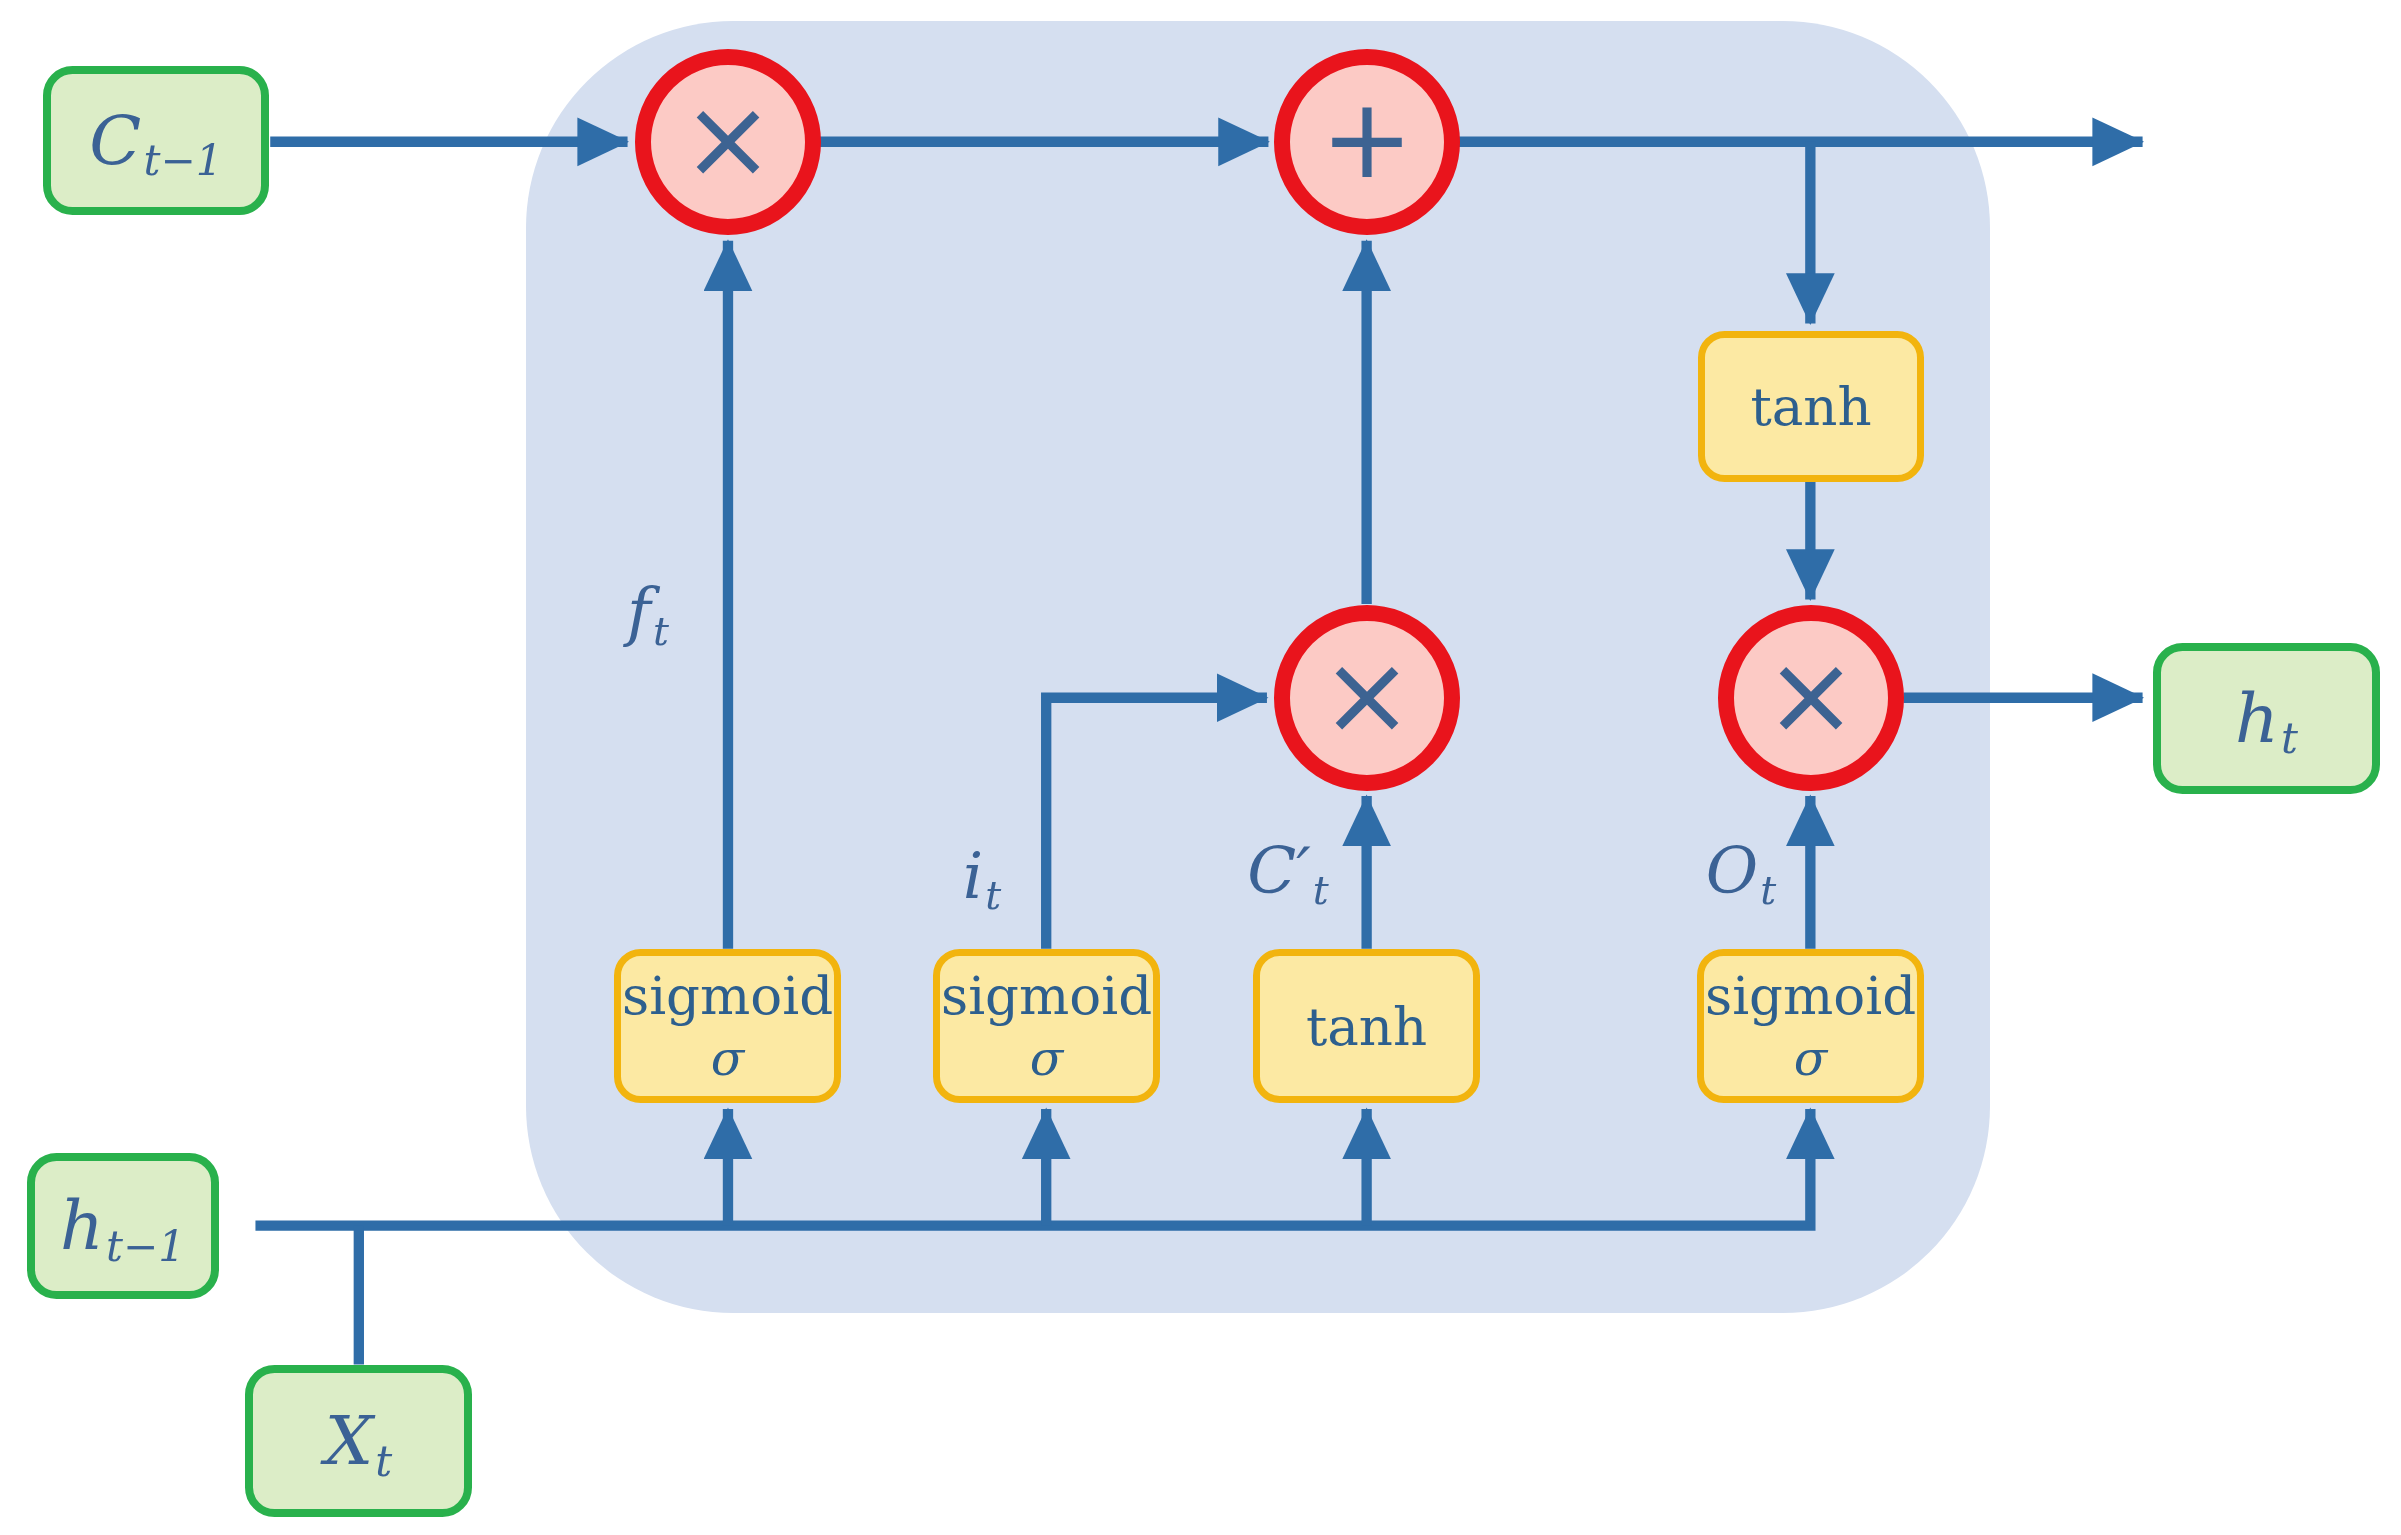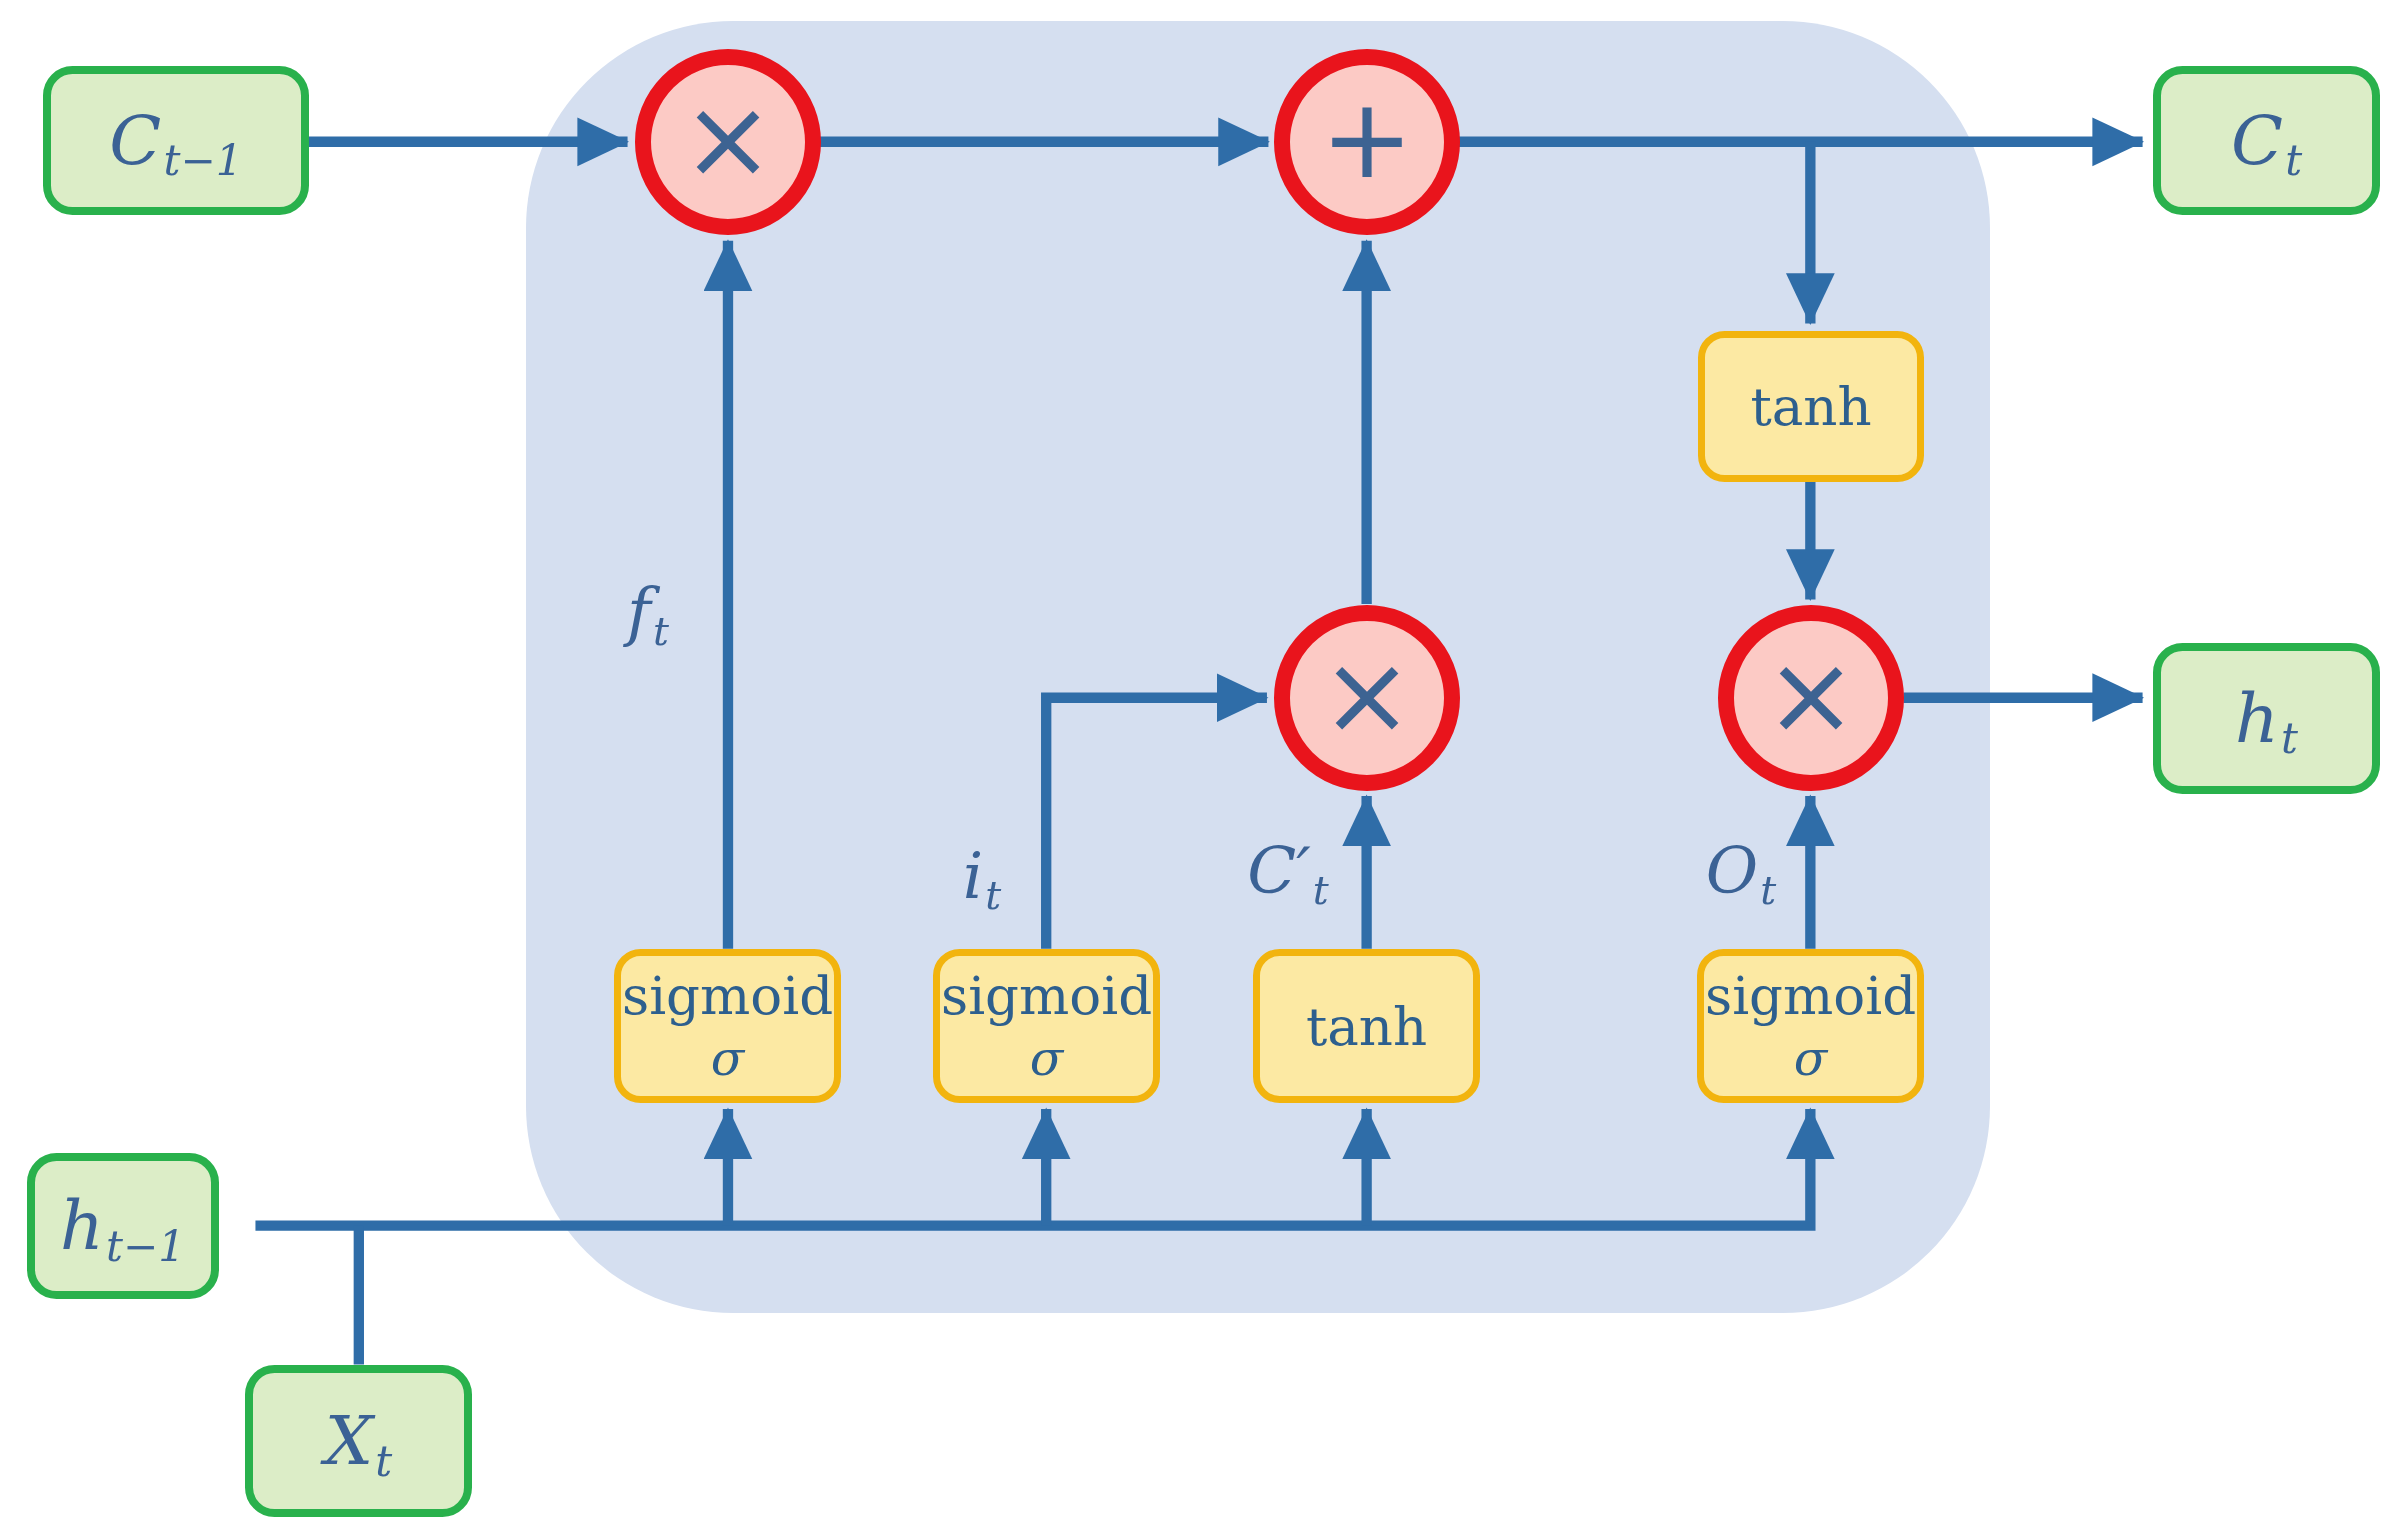--- a/index.html
+++ b/index.html
@@ -126,27 +126,24 @@
 
     <polyline class="edge" points="346,1660 2452,1660 2452,1502" marker-end="url(#arr)"></polyline>
 
     <line class="edge" x1="986" y1="1660" x2="986" y2="1502" marker-end="url(#arr)"></line>
     <line class="edge" x1="1417" y1="1660" x2="1417" y2="1502" marker-end="url(#arr)"></line>
     <line class="edge" x1="1851" y1="1660" x2="1851" y2="1502" marker-end="url(#arr)"></line>
 
     <line class="edge" x1="486" y1="1848" x2="486" y2="1660"></line>
   </svg>
 
-  <div class="node" style="left:43px;top:66px;width:266px;height:149px">
+  <div class="node" style="left:43px;top:66px;width:226px;height:149px">
     <span class="math"><span>C</span><span class="s">t−1</span></span>
   </div>
 
-  <div class="node" style="left:2153px;top:66px;width:227px;height:149px">
-    <span class="math"><span>C</span><span class="s">t</span></span>
-  </div>
 
   <div class="node" style="left:2153px;top:643px;width:227px;height:151px">
     <span class="math"><span>h</span><span class="s">t</span></span>
   </div>
 
   <div class="node" style="left:26.6px;top:1153px;width:192px;height:146px">
     <span class="math"><span>h</span><span class="s">t−1</span></span>
   </div>
 
   <div class="node" style="left:245px;top:1365px;width:227px;height:152px">

